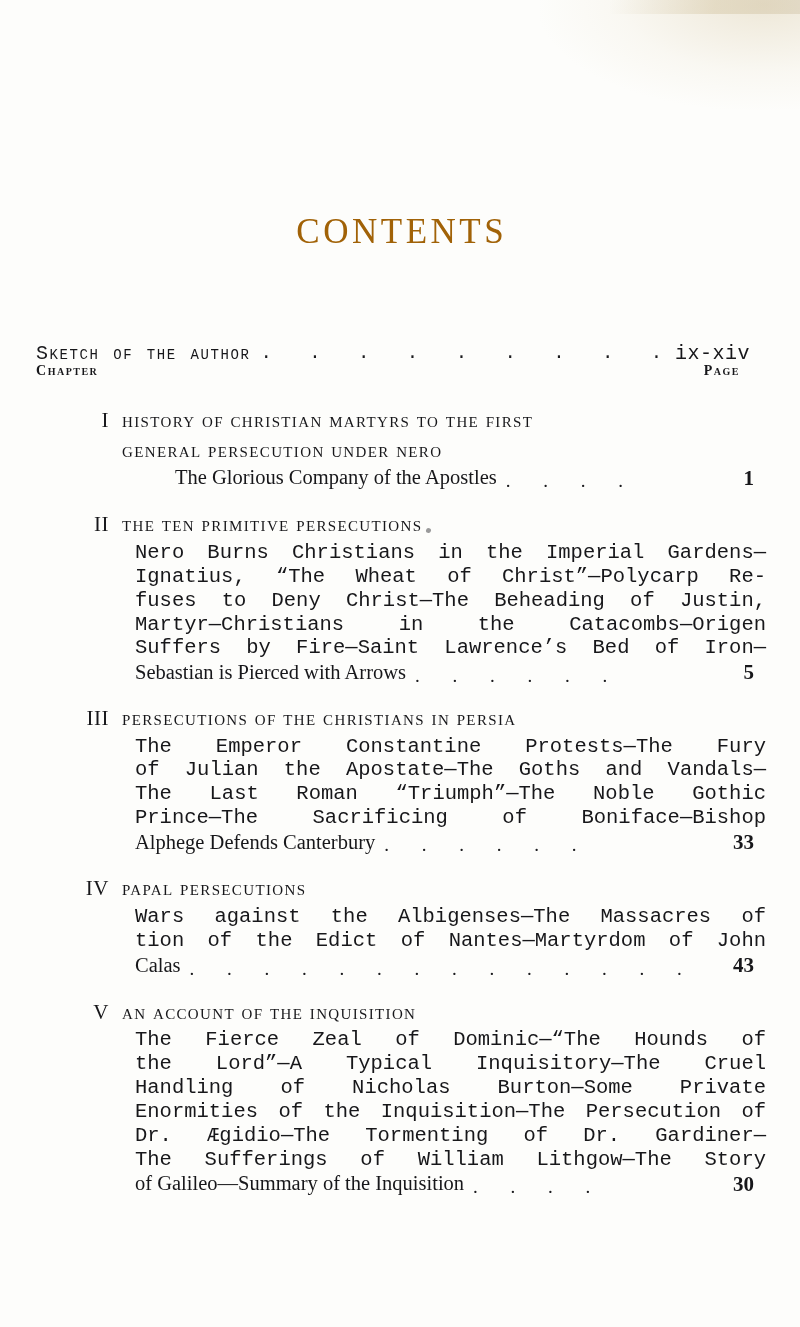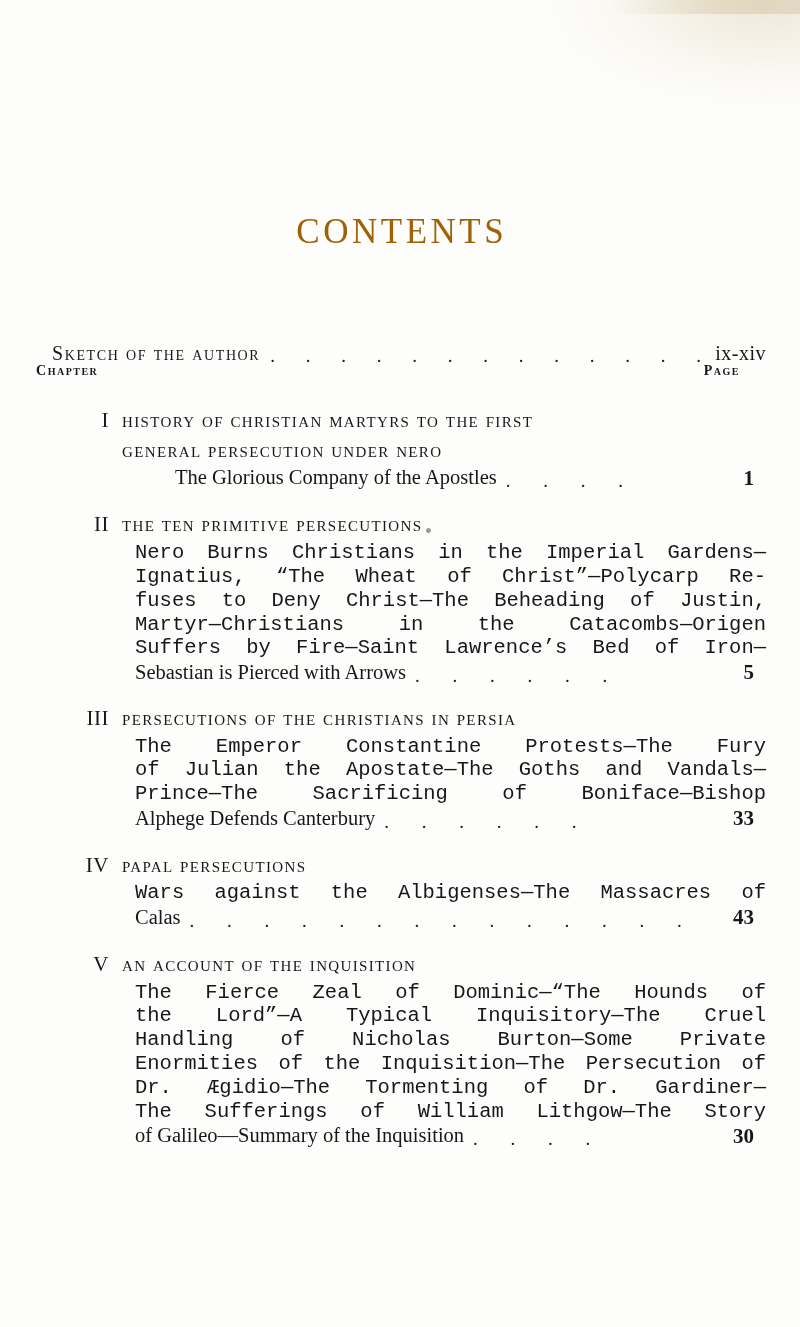--- a/index.html
+++ b/index.html
@@ -55,26 +55,27 @@
     font-size: 35px;
     letter-spacing: 3.5px;
     font-weight: 400;
     color: #a16207;
     text-indent: 3.5px;
   }
 
   
   .frontmatter {
     position: absolute;
-    left: 52px;
+    left: 36px;
     top: 342px;
     width: 714px;
     display: flex;
-    align-items: flex-end;
+    align-items: center;
     font-size: 19px;
+    font-family: Liberation Mono, monospace;
   }
   .sc {
     font-variant: small-caps;
     text-transform: lowercase;
     letter-spacing: 1.6px;
   }
   .sc::first-letter { text-transform: uppercase; }
   .fm-label {
     white-space: nowrap;
     font-size: 20px;
@@ -259,36 +260,38 @@
     </div>
 
     <div class="entry" style="margin-top:12px;">
       <div class="entry-head">
         <span class="numeral">III</span>
         <span class="chap-title">Persecutions of the Christians in Persia</span>
       </div>
       <div class="sub">
         <span class="sub-line just">The Emperor Constantine Protests—The Fury</span>
         <span class="sub-line just">of Julian the Apostate—The Goths and Vandals—</span>
+        <span class="sub-line just">The Last Roman “Triumph”—The Noble Gothic</span>
         <span class="sub-line just">Prince—The Sacrificing of Boniface—Bishop</span>
       </div>
       <div class="lastline">
         <span class="txt">Alphege Defends Canterbury</span>
         <span class="leader">. . . . . .</span>
         <span class="pagenum">33</span>
       </div>
     </div>
 
     <div class="entry" style="margin-top:20px;">
       <div class="entry-head">
         <span class="numeral">IV</span>
         <span class="chap-title">Papal Persecutions</span>
       </div>
       <div class="sub">
         <span class="sub-line just">Wars against the Albigenses—The Massacres of</span>
+        <span class="sub-line just">tion of the Edict of Nantes—Martyrdom of John</span>
       </div>
       <div class="lastline">
         <span class="txt">Calas</span>
         <span class="leader">. . . . . . . . . . . . . .</span>
         <span class="pagenum">43</span>
       </div>
     </div>
 
     <div class="entry" style="margin-top:20px;">
       <div class="entry-head">

